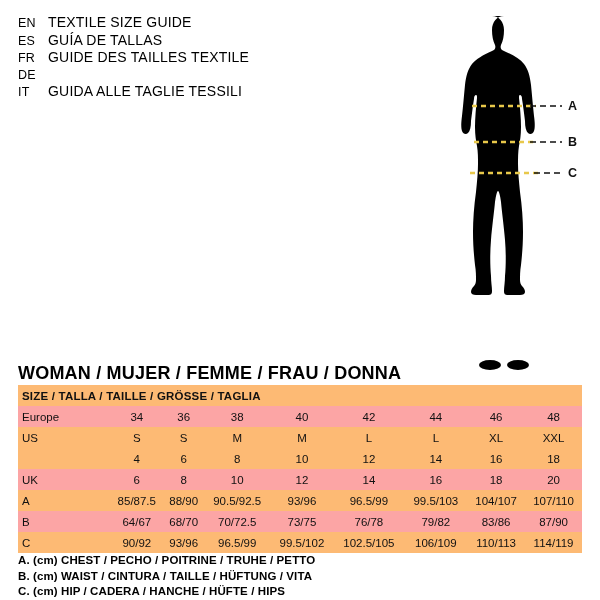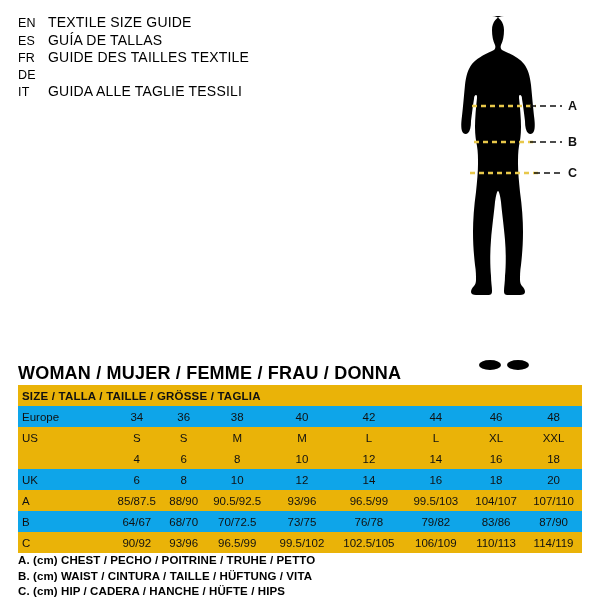--- a/index.html
+++ b/index.html
@@ -96,22 +96,22 @@
     text-align: left;
     padding-left: 4px;
     width: 88px;
   }
   tr.head td {
     font-weight: 700;
     text-align: left;
     padding-left: 4px;
     letter-spacing: 0.2px;
   }
-  tr.gray td { background: #eab308; }
-  tr.white td { background: #0ea5e9; }
+  tr.gray td { background: #fdba74; }
+  tr.white td { background: #fca5a5; }
 
   
   .notes {
     position: absolute;
     left: 18px;
     top: 541px;
     width: 560px;
     margin-top: 12px;
   }
   .note {

